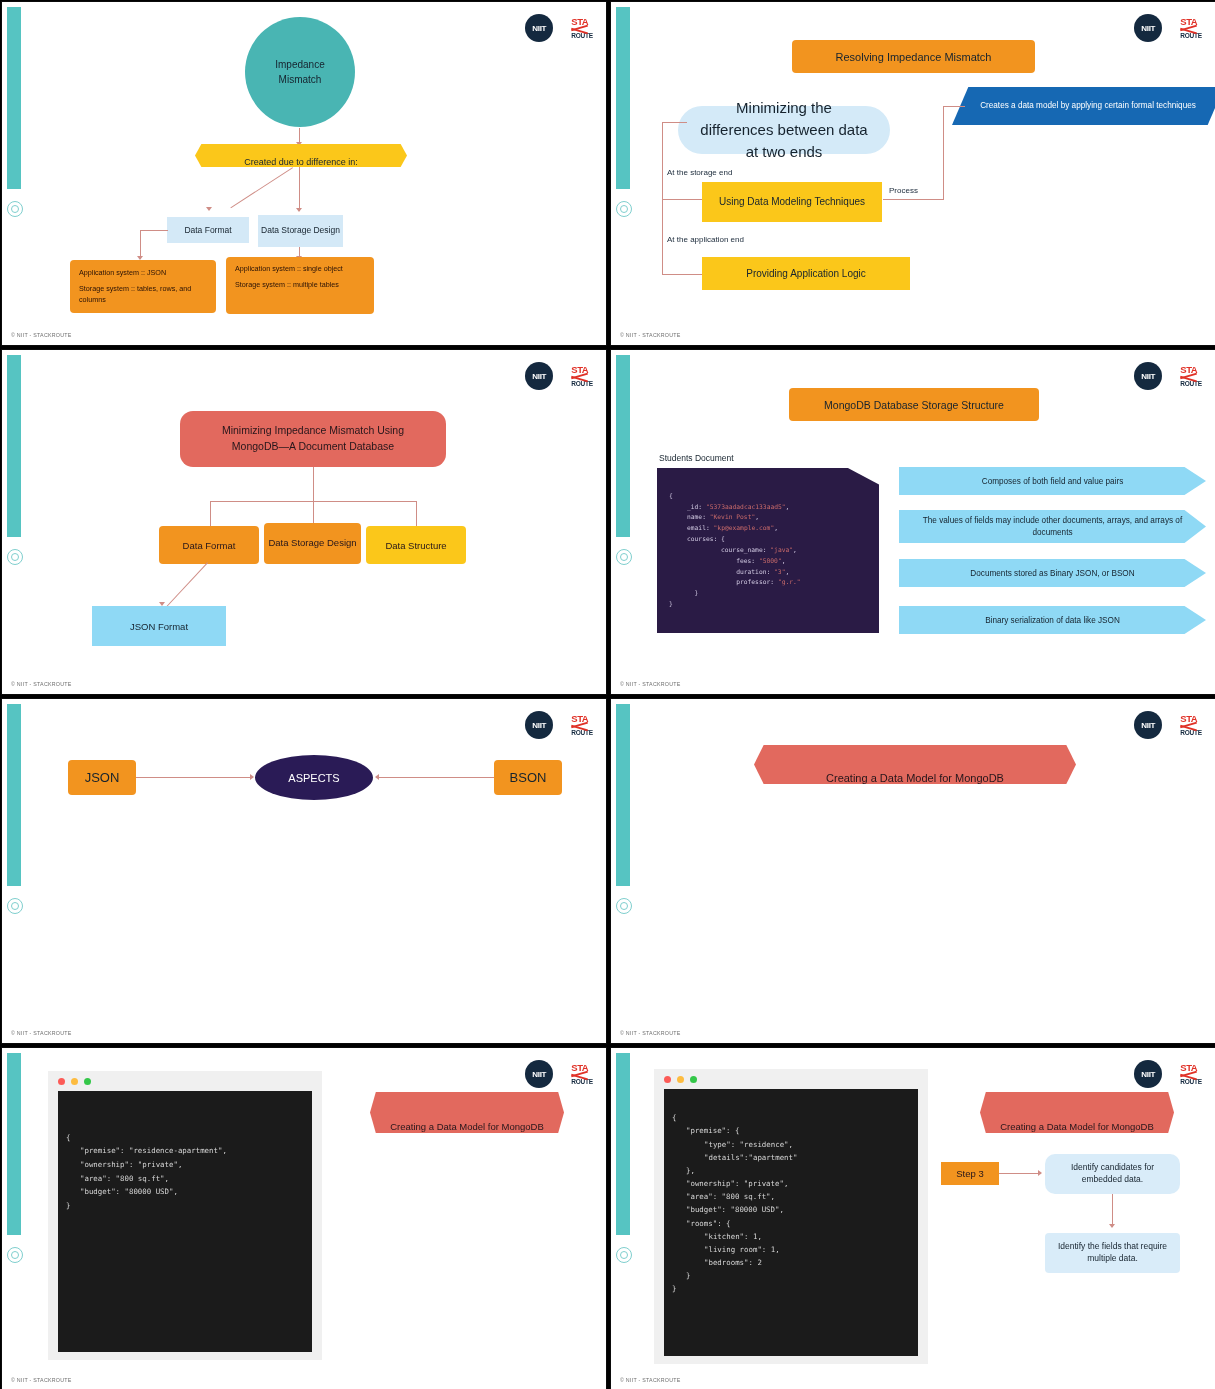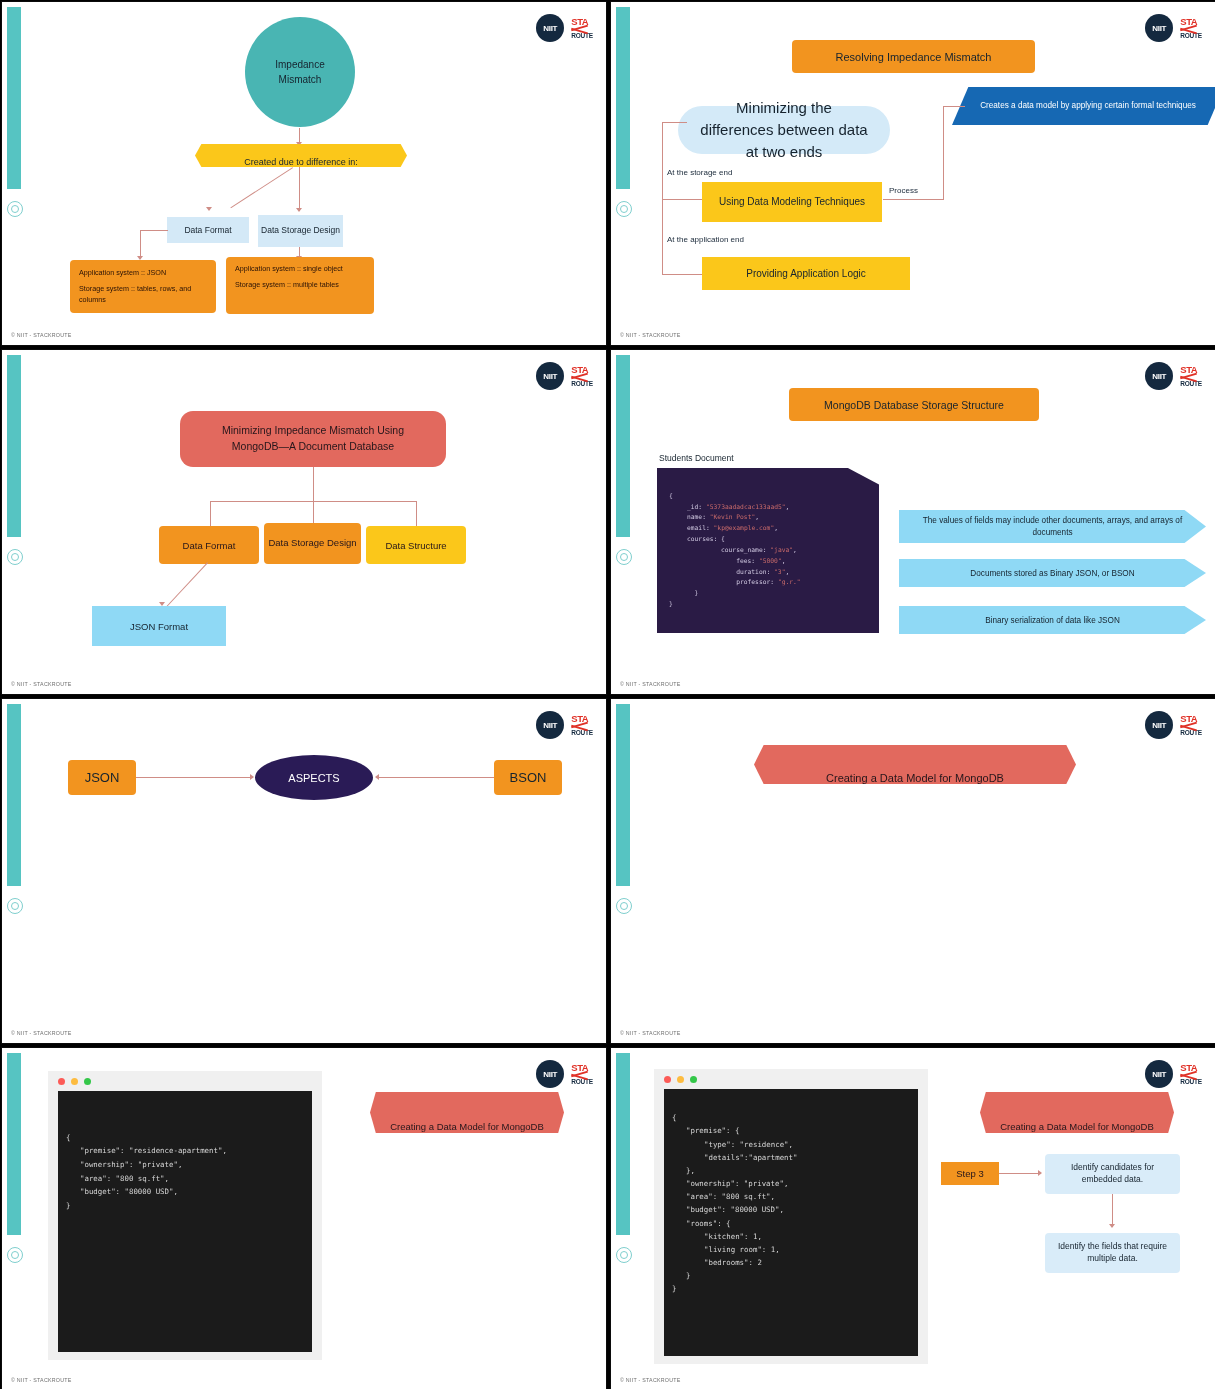--- a/index.html
+++ b/index.html
@@ -40,21 +40,21 @@
   }
   .target-icon .ring.inner {
     inset: 4px; border-width: 1.4px;
   }
   .footer {
     position: absolute; left: 9px; bottom: 7px;
     font-size: 5.3px; color: #6e6e6e; letter-spacing: .25px;
   }
   .logo {
     position: absolute; right: 13px; top: 12px;
-    display: flex; align-items: center; gap: 7px;
+    display: flex; align-items: center; gap: 18px;
   }
   .logo .niit {
     width: 28px; height: 28px; border-radius: 50%;
     background: #14293f;
     display: flex; align-items: center; justify-content: center;
     color: #ffffff; font-size: 8px; font-weight: bold; letter-spacing: -.3px;
   }
   .logo .sr { display: flex; flex-direction: column; line-height: 1; }
   .logo .sr .l1 { color: #e03127; font-size: 9.5px; font-weight: bold; letter-spacing: -.4px; }
   .logo .sr .mid { height: 7px; position: relative; }
@@ -318,20 +318,23 @@
 <span class="i1"><span class="key">email: </span><span class="str">"kp@example.com"</span><span class="key">,</span></span>
 <span class="i1"><span class="key">courses: {</span></span>
 <span class="i2"><span class="key">course_name: </span><span class="str">"java"</span><span class="key">,</span></span>
 <span class="i2"><span class="key">    fees: </span><span class="str">"5000"</span><span class="key">,</span></span>
 <span class="i2"><span class="key">    duration: </span><span class="str">"3"</span><span class="key">,</span></span>
 <span class="i2"><span class="key">    professor: </span><span class="str">"g.r."</span></span>
 <span class="i1"><span class="key">  }</span></span>
 <span class="key">}</span>
     </div>
 
+    <div class="abs ctr arrow-r" style="left:288px;top:117px;width:307px;height:28px;background:#8fd9f5;color:#16232e;font-size:8.2px;padding:0 20px;">
+      <span>Composes of both field and value pairs</span>
+    </div>
     <div class="abs ctr arrow-r" style="left:288px;top:160px;width:307px;height:33px;background:#8fd9f5;color:#16232e;font-size:8.2px;line-height:1.4;padding:0 20px;">
       <span>The values of fields may include other documents, arrays, and arrays of documents</span>
     </div>
     <div class="abs ctr arrow-r" style="left:288px;top:209px;width:307px;height:28px;background:#8fd9f5;color:#16232e;font-size:8.2px;padding:0 20px;">
       <span>Documents stored as Binary JSON, or BSON</span>
     </div>
     <div class="abs ctr arrow-r" style="left:288px;top:256px;width:307px;height:28px;background:#8fd9f5;color:#16232e;font-size:8.2px;padding:0 20px;">
       <span>Binary serialization of data like JSON</span>
     </div>
 
@@ -489,21 +492,21 @@
       <span>Creating a Data Model for MongoDB</span>
     </div>
 
     <div class="abs ctr" style="left:330px;top:114px;width:58px;height:23px;background:#f2941f;color:#26161b;font-size:9.5px;">
       <span>Step 3</span>
     </div>
 
     <div class="ln h" style="left:388px;top:125px;width:42px;"></div>
     <div class="ahead right" style="left:427px;top:122px;"></div>
 
-    <div class="abs ctr rbox" style="left:434px;top:106px;width:135px;height:40px;background:#d9ecf9;color:#16232e;font-size:8.5px;line-height:1.4;padding:0 10px;">
+    <div class="abs ctr rbox" style="left:434px;top:106px;width:135px;height:40px;background:#d9ecf9;color:#16232e;font-size:8.5px;line-height:1.4;padding:0 10px;border-radius:10px;">
       <span>Identify candidates for embedded data.</span>
     </div>
 
     <div class="ln v" style="left:501px;top:146px;height:33px;"></div>
     <div class="ahead down" style="left:498px;top:176px;"></div>
 
     <div class="abs ctr rbox" style="left:434px;top:185px;width:135px;height:40px;background:#d9ecf9;color:#16232e;font-size:8.5px;line-height:1.4;padding:0 10px;">
       <span>Identify the fields that require multiple data.</span>
     </div>
 

